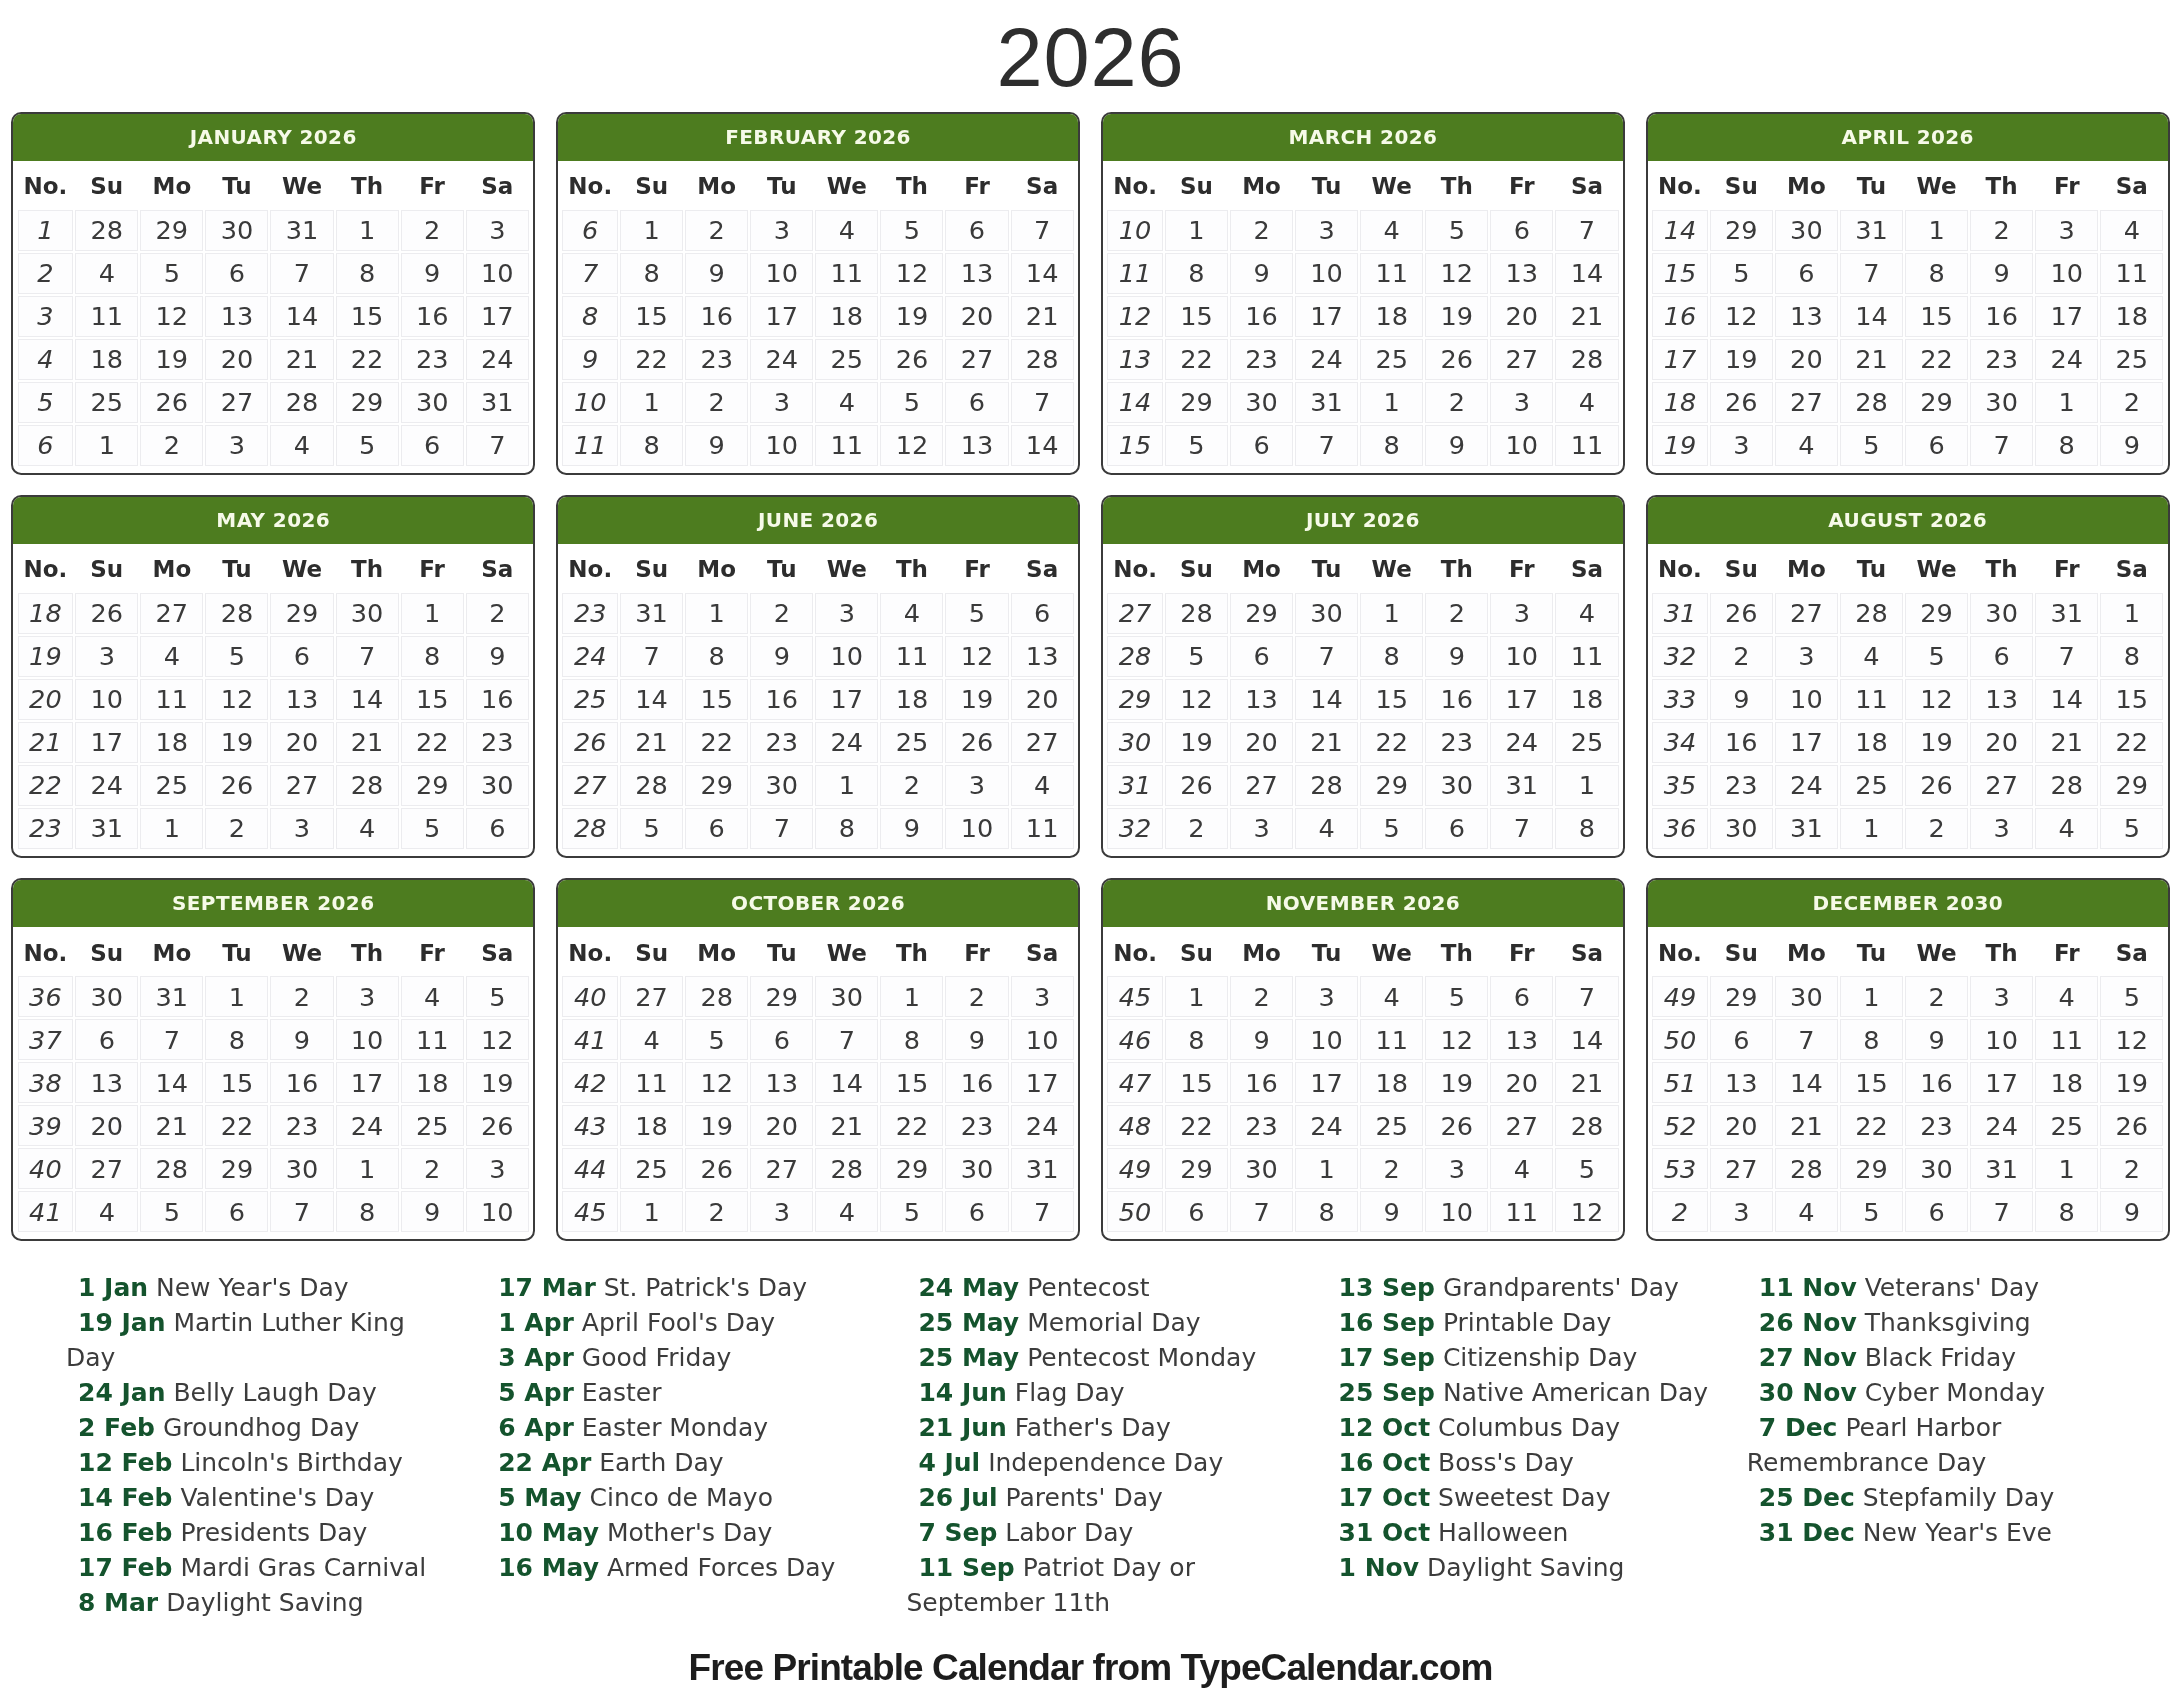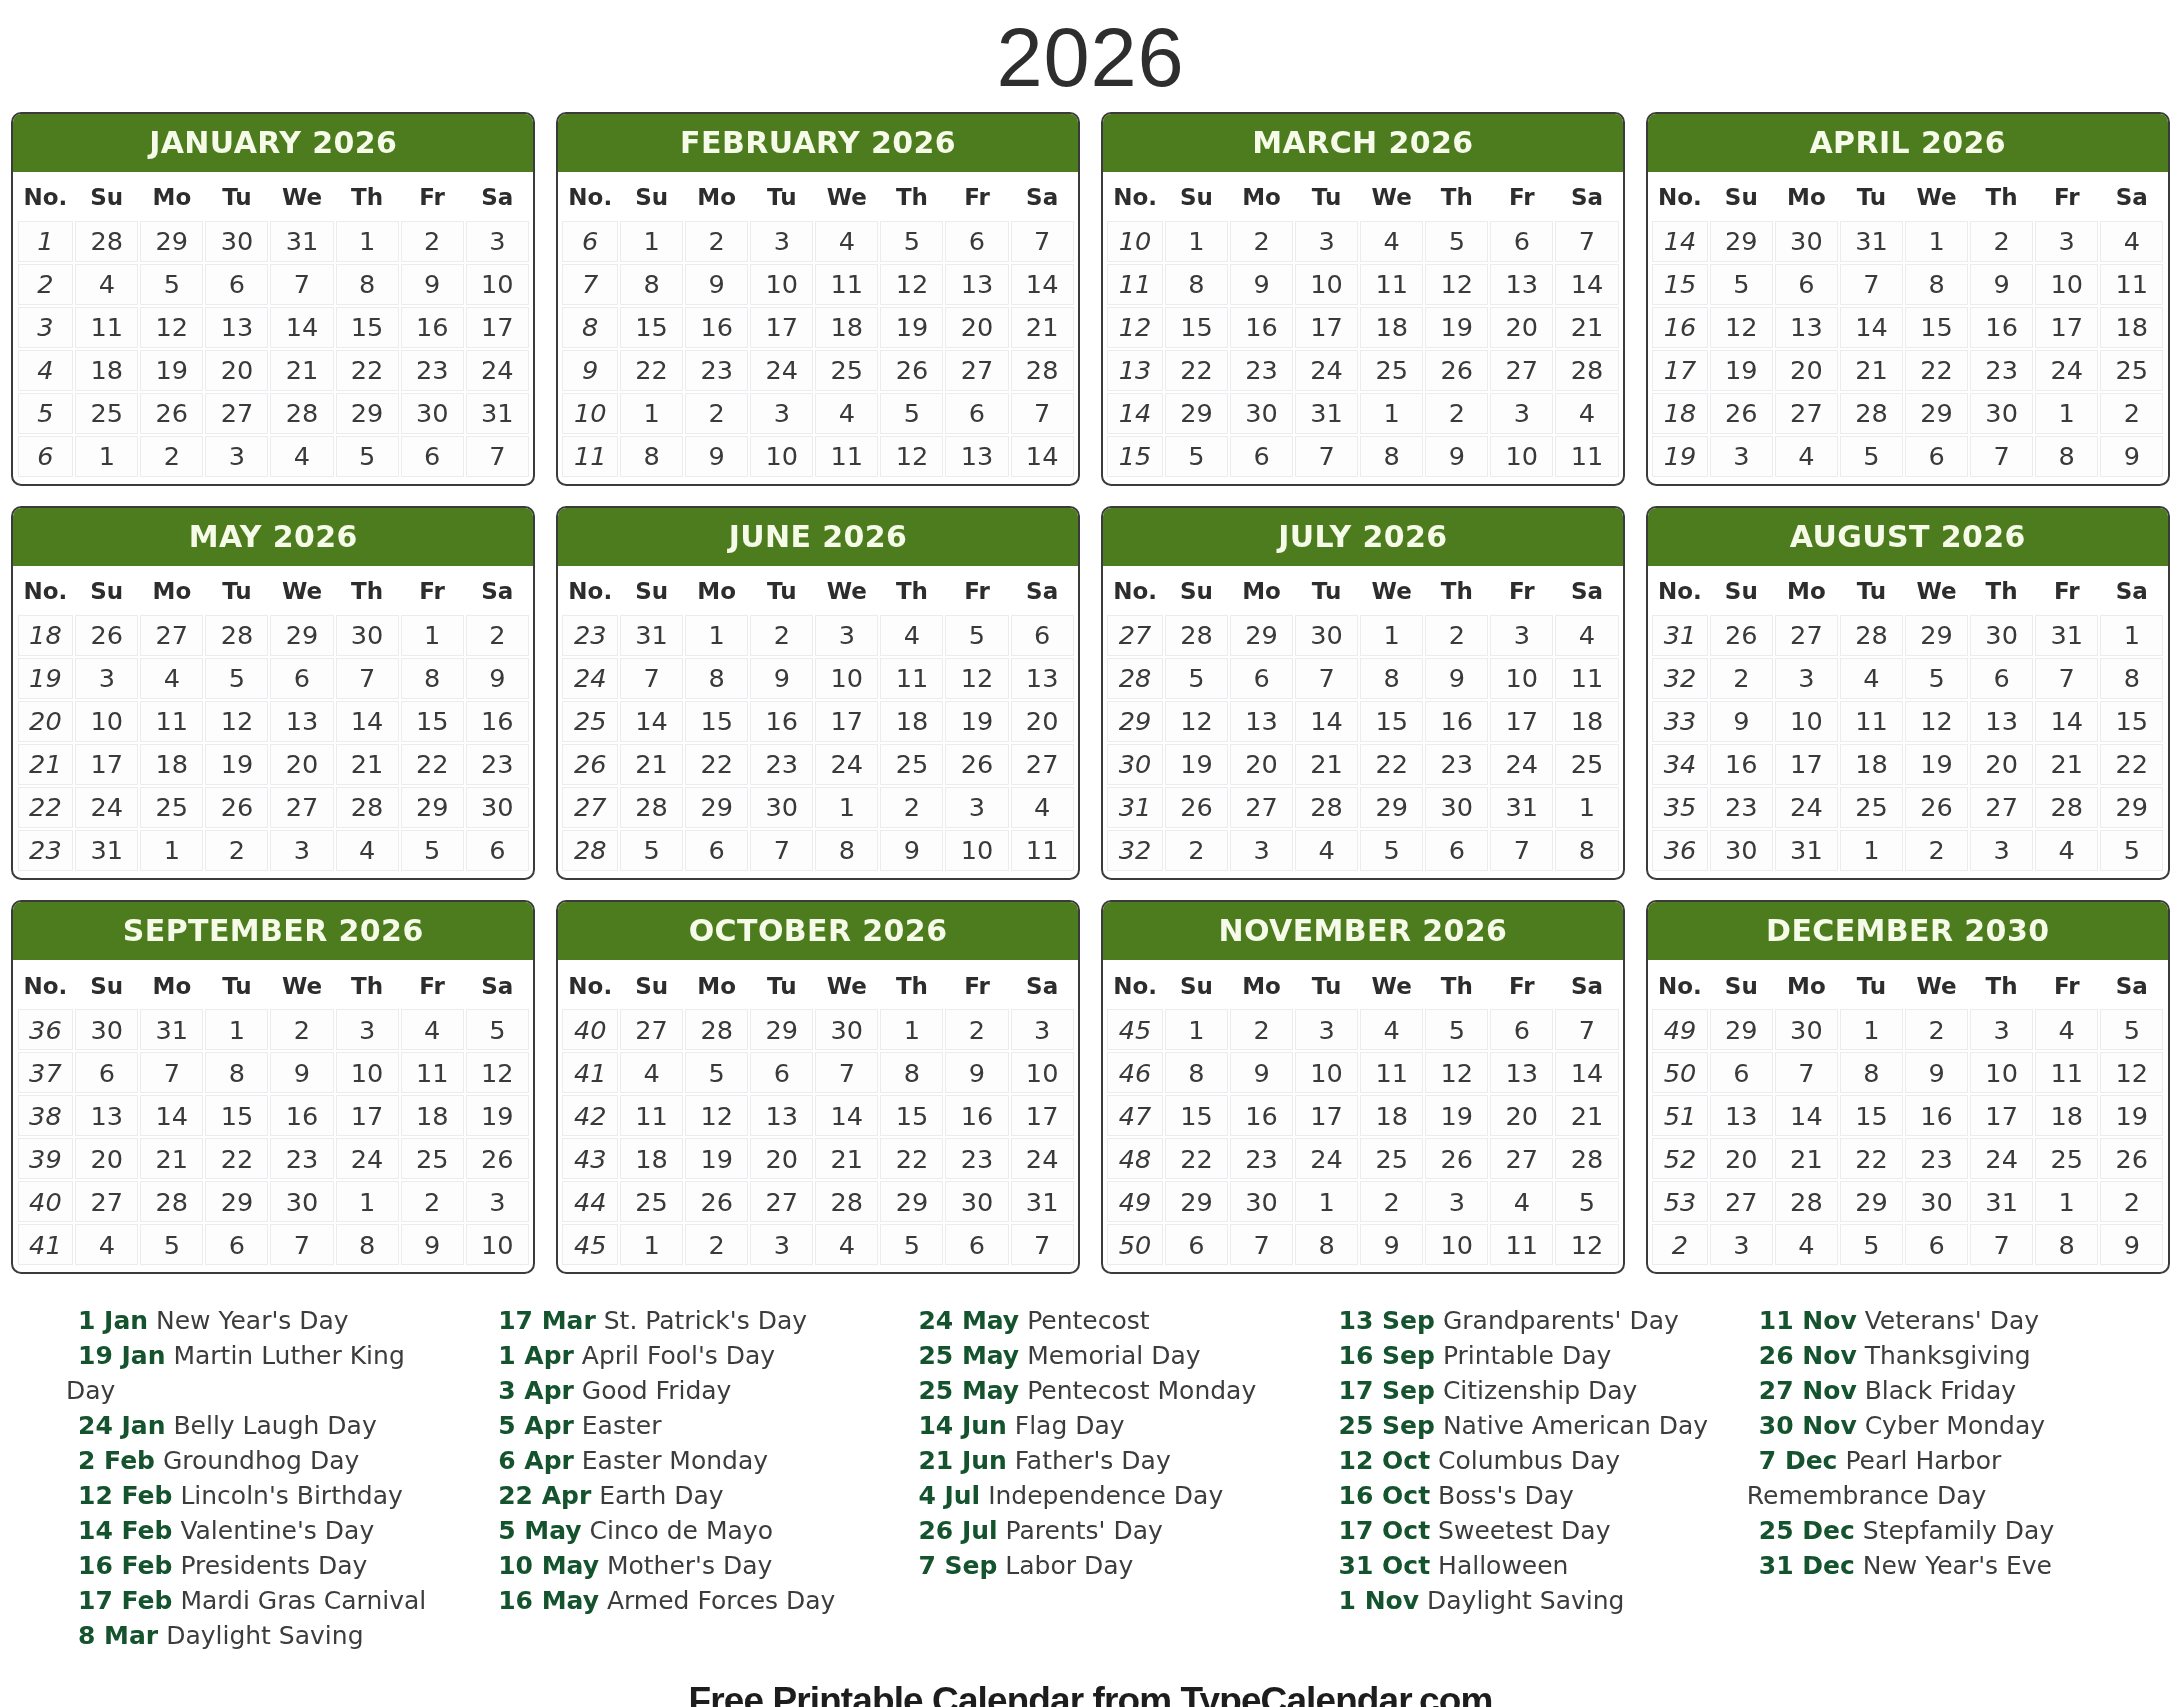--- a/index.html
+++ b/index.html
@@ -16,21 +16,21 @@
   .months-grid {
     display: grid; grid-template-columns: repeat(4, 1fr);
     gap: 20.4px; padding: 0 11px;
   }
   .month-card {
     border: 2.6px solid #3b3b3b; border-radius: 10.2px;
     background: #ffffff; overflow: hidden;
   }
   .month-header {
     background: #4d7c1f; color: #f6fae8; text-align: center;
-    font-size: 30px; font-weight: 700; letter-spacing: 0.4px;
+    font-size: 20px; font-weight: 700; letter-spacing: 0.4px;
     padding: 11px 0 12px;
   }
   table.month-table {
     width: calc(100% - 5.1px); margin: 3.4px auto 5.1px;
     border-collapse: separate; border-spacing: 2.6px; table-layout: fixed;
   }
   table.month-table th {
     font-size: 23px; font-weight: 700; color: #2d2d2d;
     text-align: center; padding: 6.8px 0 8.5px; background: #ffffff;
   }
@@ -1162,20 +1162,21 @@
     </div>
     <div>
       <div class="holiday-item"><span class="hdate">24 May</span> <span class="hname">Pentecost</span></div>
       <div class="holiday-item"><span class="hdate">25 May</span> <span class="hname">Memorial Day</span></div>
       <div class="holiday-item"><span class="hdate">25 May</span> <span class="hname">Pentecost Monday</span></div>
       <div class="holiday-item"><span class="hdate">14 Jun</span> <span class="hname">Flag Day</span></div>
       <div class="holiday-item"><span class="hdate">21 Jun</span> <span class="hname">Father's Day</span></div>
       <div class="holiday-item"><span class="hdate">4 Jul</span> <span class="hname">Independence Day</span></div>
       <div class="holiday-item"><span class="hdate">26 Jul</span> <span class="hname">Parents' Day</span></div>
       <div class="holiday-item"><span class="hdate">7 Sep</span> <span class="hname">Labor Day</span></div>
+      <div class="holiday-item"><span class="hdate">11 Sep</span> <span class="hname">Patriot Day or September 11th</span></div>
     </div>
     <div>
       <div class="holiday-item"><span class="hdate">13 Sep</span> <span class="hname">Grandparents' Day</span></div>
       <div class="holiday-item"><span class="hdate">16 Sep</span> <span class="hname">Printable Day</span></div>
       <div class="holiday-item"><span class="hdate">17 Sep</span> <span class="hname">Citizenship Day</span></div>
       <div class="holiday-item"><span class="hdate">25 Sep</span> <span class="hname">Native American Day</span></div>
       <div class="holiday-item"><span class="hdate">12 Oct</span> <span class="hname">Columbus Day</span></div>
       <div class="holiday-item"><span class="hdate">16 Oct</span> <span class="hname">Boss's Day</span></div>
       <div class="holiday-item"><span class="hdate">17 Oct</span> <span class="hname">Sweetest Day</span></div>
       <div class="holiday-item"><span class="hdate">31 Oct</span> <span class="hname">Halloween</span></div>

